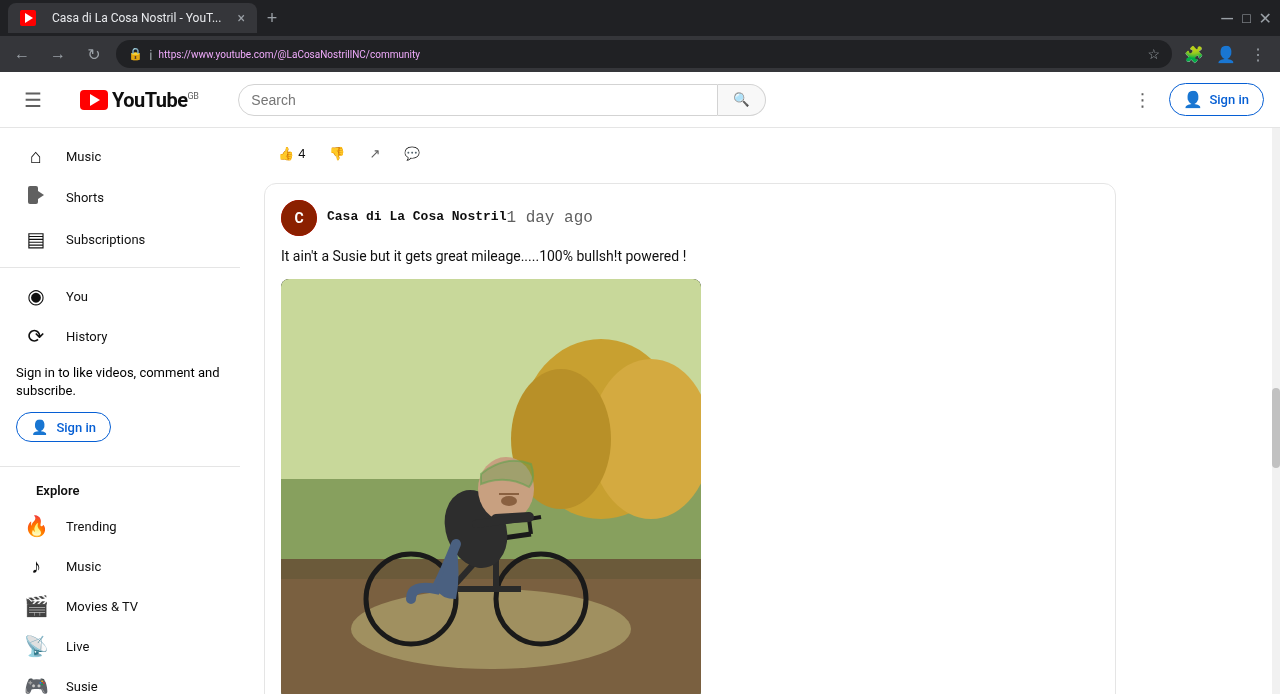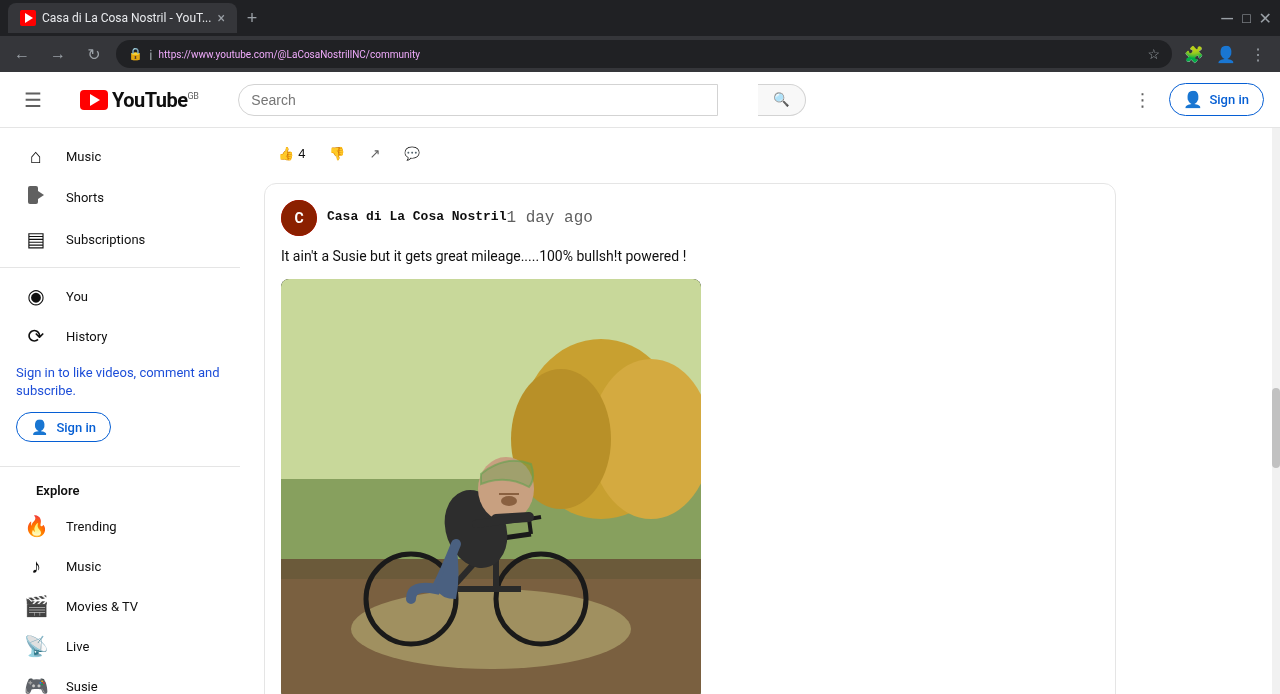--- a/index.html
+++ b/index.html
@@ -1,20 +1,20 @@
 <!DOCTYPE html>
 <html><head>
   <meta charset="utf-8">
   <style>
     * { margin: 0; padding: 0; box-sizing: border-box; }
     body { font-family: 'Roboto', Arial, sans-serif; background: #fff; font-size: 14px; color: #0f0f0f; overflow: hidden; width: 1280px; height: 694px; }
 
     
     .browser-chrome { background: #202124; height: 36px; display: flex; align-items: center; padding: 0 8px; gap: 6px; }
-    .browser-tab { background: #35363a; color: #e8eaed; font-size: 12px; padding: 6px 12px; border-radius: 8px 8px 0 0; display: flex; align-items: center; gap: 6px; min-width: 200px; height: 30px; }
+    .browser-tab { background: #35363a; color: #e8eaed; font-size: 12px; padding: 6px 12px; border-radius: 8px 8px 0 0; display: flex; align-items: center; gap: 16px; min-width: 200px; height: 30px; }
     .tab-favicon { width: 16px; height: 16px; background: #ff0000; border-radius: 2px; flex-shrink: 0; display: flex; align-items: center; justify-content: center; }
     .tab-title { font-size: 12px; color: #e8eaed; white-space: nowrap; overflow: hidden; text-overflow: ellipsis; flex: 1; }
     .tab-close { color: #9aa0a6; font-size: 14px; cursor: pointer; flex-shrink: 0; }
     .tab-new { color: #9aa0a6; font-size: 18px; background: none; border: none; cursor: pointer; padding: 4px; }
 
     
     .address-bar { background: #35363a; height: 36px; display: flex; align-items: center; padding: 0 8px; gap: 8px; }
     .nav-btn { color: #9aa0a6; background: none; border: none; cursor: pointer; font-size: 16px; padding: 4px; width: 28px; height: 28px; display: flex; align-items: center; justify-content: center; border-radius: 50%; }
     .url-bar { flex: 1; background: #202124; border-radius: 20px; height: 28px; display: flex; align-items: center; padding: 0 12px; gap: 6px; }
     .url-text { color: #f0abfc; font-size: 10px; flex: 1; }
@@ -40,21 +40,21 @@
     
     .yt-body { display: flex; margin-top: 56px; height: calc(694px - 72px - 56px); }
     
     
     .sidebar { width: 240px; flex-shrink: 0; overflow-y: auto; padding: 8px 0; border-right: none; background: #fff; }
     .sidebar-item { display: flex; align-items: center; gap: 18px; padding: 8px 20px; cursor: pointer; border-radius: 10px; margin: 0 4px; color: #0f0f0f; font-size: 13px; }
     .sidebar-icon { font-size: 20px; width: 24px; text-align: center; flex-shrink: 0; }
     .sidebar-divider { height: 1px; background: #e5e5e5; margin: 8px 0; }
     .sidebar-section-title { padding: 8px 36px; font-size: 13px; font-weight: 600; color: #0f0f0f; margin-top: 4px; }
     .sign-in-box { padding: 8px 16px 16px; }
-    .sign-in-text { font-size: 13px; color: #1d4ed8; line-height: 1.4; margin-bottom: 12px; }
+    .sign-in-text { font-size: 13px; color: #000000; line-height: 1.4; margin-bottom: 12px; }
     .sign-in-link { display: flex; align-items: center; gap: 8px; border: 1px solid #065fd4; border-radius: 18px; padding: 6px 14px; color: #065fd4; cursor: pointer; font-size: 13px; font-weight: 500; width: fit-content; }
 
     
     .main-content { flex: 1; overflow-y: auto; padding: 0; }
     .content-area { max-width: 900px; padding: 0 24px; }
 
     
     .post-card { border: 1px solid #e5e5e5; border-radius: 12px; margin: 16px 0; padding: 16px; background: #fff; }
     .post-header { display: flex; align-items: center; gap: 10px; margin-bottom: 10px; }
     .avatar { width: 36px; height: 36px; border-radius: 50%; background: #c00; display: flex; align-items: center; justify-content: center; color: white; font-weight: 700; font-size: 14px; flex-shrink: 0; overflow: hidden; }
@@ -118,21 +118,21 @@
   <div class="yt-header">
     <span class="hamburger">☰</span>
     <a class="yt-logo">
       <div class="yt-logo-icon">
         <div class="yt-logo-play"></div>
       </div>
       <span class="yt-logo-text">
         <span>YouTube</span><sup style="font-size:9px;font-weight:400;color:#606060;">GB</sup>
       </span>
     </a>
-    <div style="flex:1;display:flex;align-items:flex-end;gap:40px;">
+    <div style="flex:1;display:flex;align-items:flex-end;">
       <div class="search-bar">
         <input class="search-input" type="text" placeholder="Search" style="">
       </div>
       <button class="search-btn">
         <span>🔍</span>
       </button>
     </div>
     <div class="header-right">
       <div class="header-icon">⋮</div>
       <div class="sign-in-btn">

